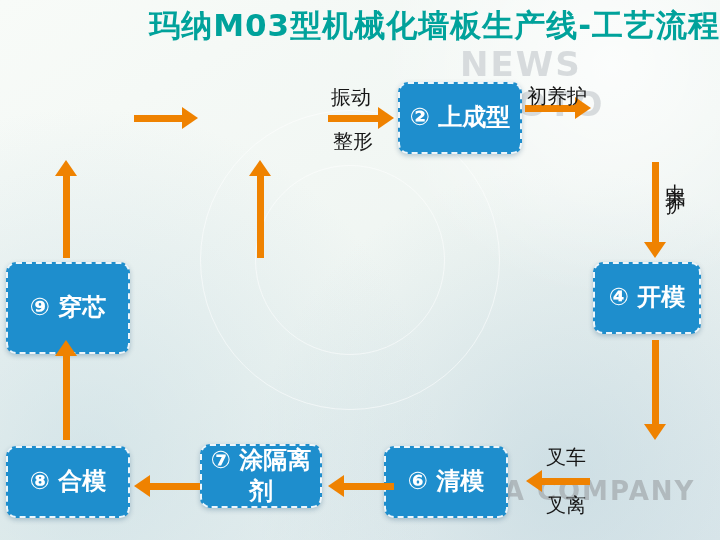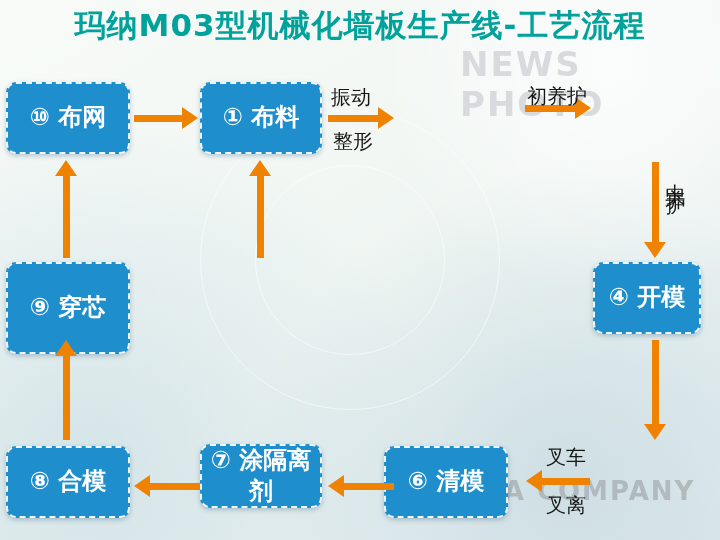--- a/index.html
+++ b/index.html
@@ -11,21 +11,21 @@
     background:
       radial-gradient(circle at 85% 12%, rgba(255,255,255,0.75), rgba(255,255,255,0) 30%),
       radial-gradient(circle at 12% 85%, rgba(186,212,222,0.50), rgba(255,255,255,0) 45%),
       radial-gradient(circle at 78% 88%, rgba(176,203,214,0.45), rgba(255,255,255,0) 42%),
       linear-gradient(150deg,#f8fbf8 0%,#eff5f2 55%,#e1ebee 100%);
   }
   .ring{ position:absolute; border:1px solid rgba(255,255,255,0.55); border-radius:50%; }
   .ring1{ left:200px; top:110px; width:300px; height:300px; }
   .ring2{ left:255px; top:165px; width:190px; height:190px; }
   .title{
-    position:absolute; top:5px; left:0; width:100%; text-align:center;
+    position:absolute; top:5px; left:0; width:100%; text-align:right;
     font-size:31px; font-weight:bold; color:var(--title); letter-spacing:1px;
   }
   .watermark{ position:absolute; font-weight:bold; letter-spacing:2px; }
   .wm-top{ left:460px; top:44px; font-size:34px; color:rgba(213,217,219,0.95); }
   .wm-bottom{ left:430px; top:476px; font-size:26px; color:rgba(168,175,179,0.8); }
   .node{
     position:absolute; background:var(--box);
     border:2px dashed rgba(255,255,255,0.92); border-radius:10px;
     display:flex; align-items:center; justify-content:center;
     color:#ffffff; font-size:24px; font-weight:600; text-align:center;
@@ -53,25 +53,22 @@
 <div class="stage">
 
   <div class="ring ring1"></div>
   <div class="ring ring2"></div>
 
   <div class="title">玛纳M03型机械化墙板生产线-工艺流程</div>
 
   <div class="watermark wm-top">NEWS PHOTO</div>
   <div class="watermark wm-bottom">MANA COMPANY</div>
 
-  <div class="node" style="left:6px;top:82px;width:124px;height:72px">
-    <span>⑩ 布网</span>
-  </div>
-  <div class="node" style="left:200px;top:82px;width:122px;height:72px">
-    <span>① 布料</span>
+  <div class="node" style="left:398px;top:82px;width:124px;height:72px">
+    <span>② 上成型</span>
   </div>
 
   <div class="node" style="left:6px;top:262px;width:124px;height:92px">
     <span>⑨ 穿芯</span>
   </div>
   <div class="node" style="left:593px;top:262px;width:108px;height:72px">
     <span>④ 开模</span>
   </div>
 
   <div class="node" style="left:6px;top:446px;width:124px;height:72px">

